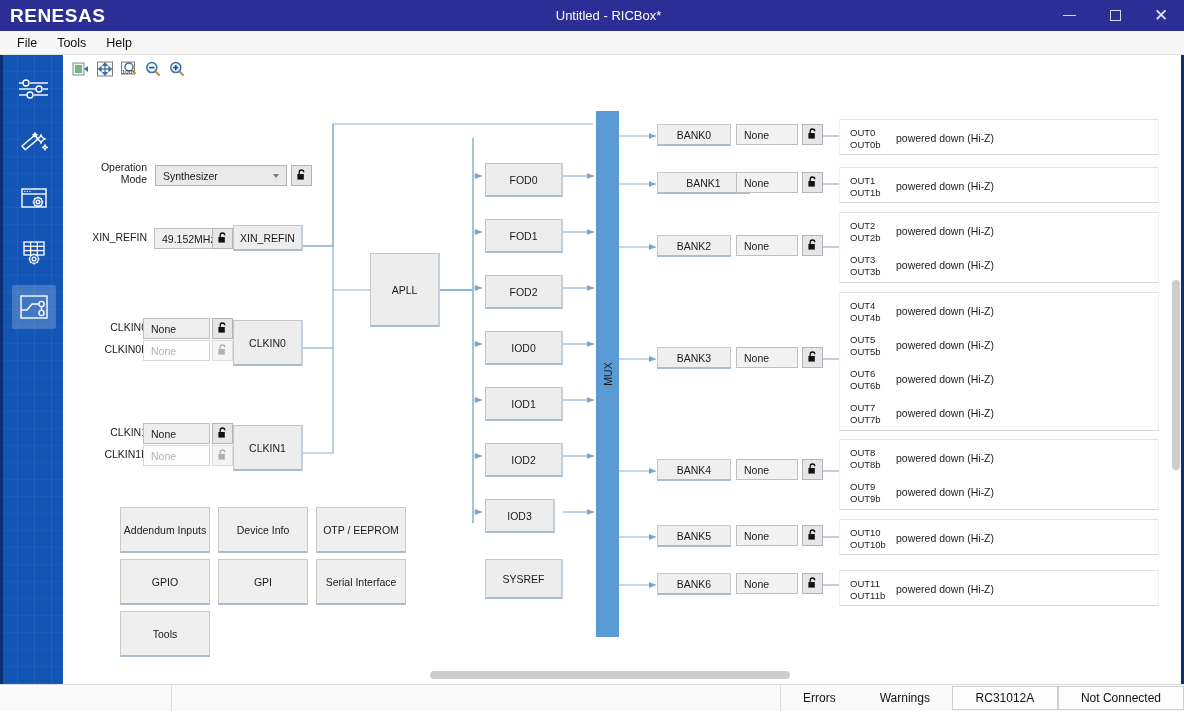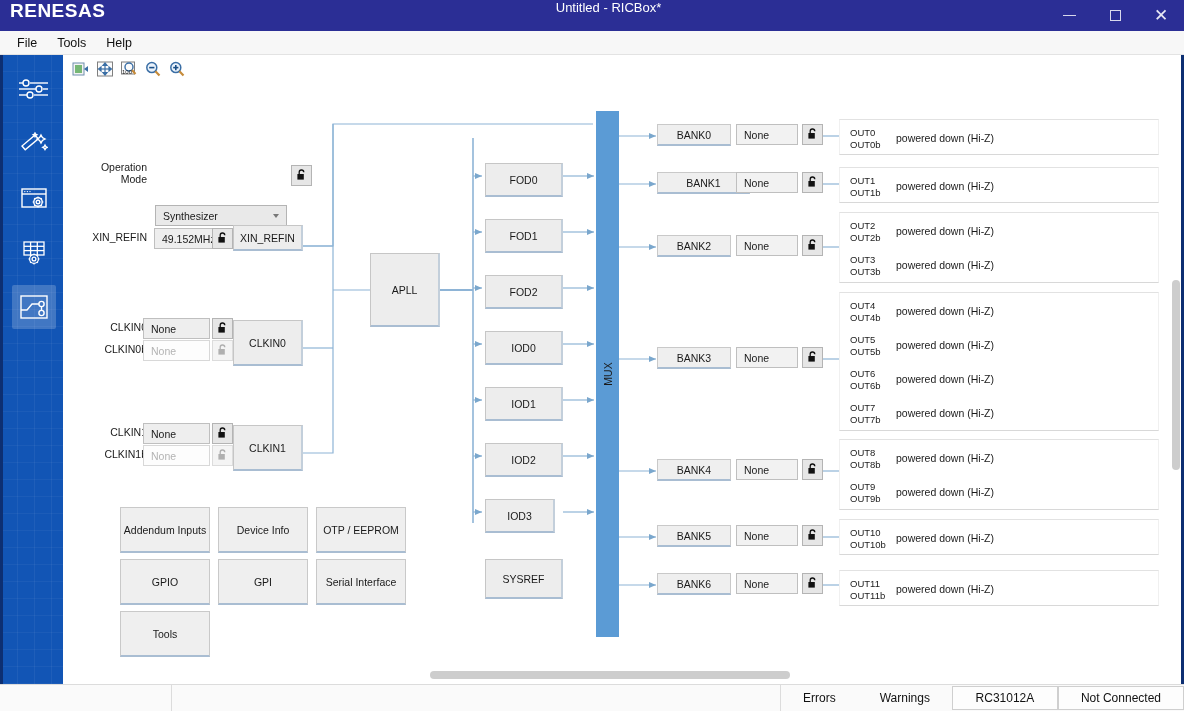--- a/index.html
+++ b/index.html
@@ -9,21 +9,21 @@
     font-family:"Liberation Sans", sans-serif;
     background:#ffffff;
     overflow:hidden;
     position:relative;
   }
 
   
   #titlebar{
     position:absolute; left:0; top:0; width:1184px; height:31px;
     background:#2b2e95;
-    display:flex; align-items:flex-start;
+    display:flex; align-items:center;
   }
   #logo{
     color:#ffffff; font-size:19px; font-weight:bold; letter-spacing:.5px;
     padding-left:10px; font-family:"Liberation Sans", sans-serif;
     display:flex; align-items:center;
   }
   #title{
     position:absolute; left:0; right:0; text-align:center;
     color:#ffffff; font-size:13px; pointer-events:none;margin-left:33px;
   }
@@ -401,21 +401,21 @@
         <path d="M760,388 L777,388"></path>
         <path d="M760,454 L777,454"></path>
         <path d="M760,502 L777,502"></path>
       </g>
     </svg>
 
     <div class="lbl" style="left:20px; top:78px; width:64px;">
       <div>Operation</div>
       <div>Mode</div>
     </div>
-    <div class="sel-fld" style="left:92px; top:82px; width:132px;margin-top:40px;">
+    <div class="sel-fld" style="left:92px; top:82px; width:132px;">
       <span>Synthesizer</span>
       <span class="caret"></span>
     </div>
     <div class="lockbtn" style="left:228px; top:82px;">
       <span>
         <svg width="11" height="12" viewBox="0 0 11 12">
             <path d="M3.2 5 V3.4 A2.3 2.3 0 0 1 7.8 3.2" fill="none" stroke="#111" stroke-width="1.3"></path>
             <rect x="1.4" y="5" width="6.4" height="5.6" fill="#111"></rect>
           </svg>
       </span>

